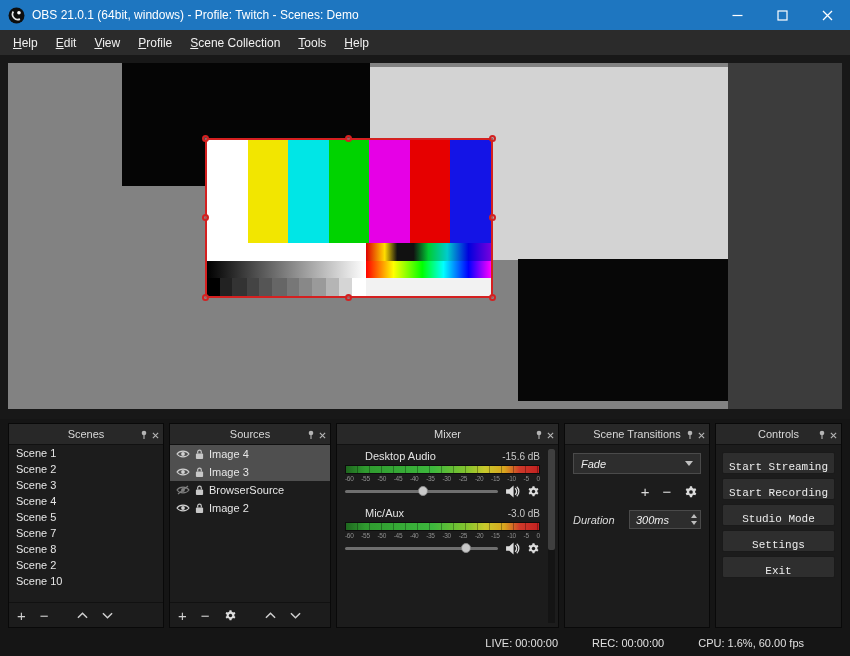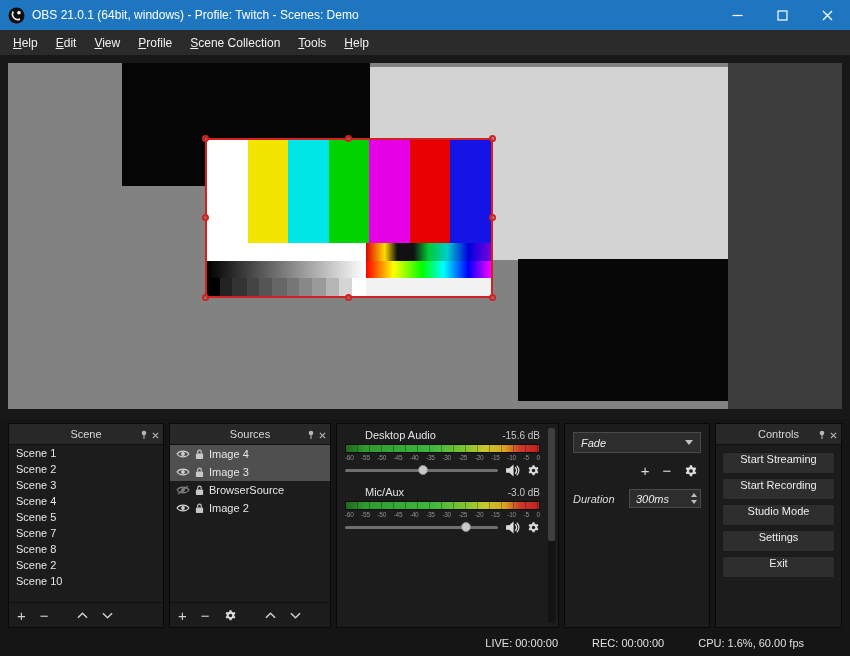--- a/index.html
+++ b/index.html
@@ -82,21 +82,21 @@
   .dropdown{height:21px;background:#2d2d2d;border:1px solid #4a4a4a;display:flex;align-items:center;padding:0 7px;color:#ededed;box-sizing:border-box;}
   .dd-arrow{margin-left:auto;width:0;height:0;border-left:4px solid transparent;border-right:4px solid transparent;border-top:5px solid #c0c0c0;}
   .trans-toolbar{display:flex;justify-content:flex-end;align-items:center;gap:13px;margin-top:10px;padding-right:3px;color:#dcdcdc;}
   .duration-row{display:flex;align-items:center;margin-top:11px;color:#dcdcdc;}
   .spinner{margin-left:auto;width:72px;height:19px;background:#2d2d2d;border:1px solid #4a4a4a;display:flex;align-items:center;padding-left:6px;color:#ededed;box-sizing:border-box;position:relative;}
   .spin-arrows{position:absolute;right:3px;top:0;bottom:0;display:flex;flex-direction:column;justify-content:center;gap:3px;}
   .tri-up{width:0;height:0;border-left:3.5px solid transparent;border-right:3.5px solid transparent;border-bottom:4px solid #bdbdbd;}
   .tri-dn{width:0;height:0;border-left:3.5px solid transparent;border-right:3.5px solid transparent;border-top:4px solid #bdbdbd;}
   
   .controls-body{flex:1;padding:7px 6px;box-sizing:border-box;display:flex;flex-direction:column;gap:4px;}
-  .ctl-btn{height:20px;min-height:20px;background:#2e2e2e;border:1px solid #1a1a1a;border-radius:2px;color:#ececec;font-size:11px;display:flex;align-items:flex-start;justify-content:center;}
+  .ctl-btn{height:20px;min-height:20px;background:#2e2e2e;border:1px solid #1a1a1a;border-radius:2px;color:#ececec;font-size:11px;display:flex;align-items:flex-end;justify-content:center;font-family:Liberation Mono, monospace;}
   
   .statusbar{height:26px;display:flex;align-items:center;justify-content:flex-end;padding-right:46px;box-sizing:border-box;font-size:11px;color:#e0e0e0;background:#151515;}
   .statusbar span{margin-left:34px;white-space:nowrap;}
 </style>
 </head>
 <body>
 
 <div class="titlebar">
   <span class="tb-logo">
     <svg viewBox="0 0 16 16" width="17" height="17">
@@ -189,21 +189,21 @@
       <div class="hnd h-bm"></div>
       <div class="hnd h-br"></div>
     </div>
   </div>
 </div>
 
 <div class="docks">
 
   <div class="panel p-scenes">
     <div class="panel-header">
-      <span class="panel-title">Scene</span>
+      <span class="panel-title">Scenes</span>
       <span class="panel-icons">
         <span><svg width="8" height="9" viewBox="0 0 8 9">
               <circle cx="4" cy="3" r="2.3" fill="currentColor"></circle>
               <line x1="4" y1="5" x2="4" y2="9" stroke="currentColor" stroke-width="1.1"></line>
             </svg></span>
         <span><svg width="7" height="7" viewBox="0 0 8 8">
               <path d="M1 1 L7 7 M7 1 L1 7" stroke="currentColor" stroke-width="1.3"></path>
             </svg></span>
       </span>
     </div>
@@ -345,20 +345,32 @@
         </span>
       <span class="chev">
           <svg width="11" height="7" viewBox="0 0 12 7">
             <polyline points="1,1 6,6 11,1" fill="none" stroke="currentColor" stroke-width="1.6"></polyline>
           </svg>
         </span>
     </div>
   </div>
 
   <div class="panel p-mixer">
+    <div class="panel-header">
+      <span class="panel-title">Mixer</span>
+      <span class="panel-icons">
+        <span><svg width="8" height="9" viewBox="0 0 8 9">
+              <circle cx="4" cy="3" r="2.3" fill="currentColor"></circle>
+              <line x1="4" y1="5" x2="4" y2="9" stroke="currentColor" stroke-width="1.1"></line>
+            </svg></span>
+        <span><svg width="7" height="7" viewBox="0 0 8 8">
+              <path d="M1 1 L7 7 M7 1 L1 7" stroke="currentColor" stroke-width="1.3"></path>
+            </svg></span>
+      </span>
+    </div>
     <div class="mixer-body">
 
       <div class="mix-ch">
         <div class="mix-head">
           <span class="mix-name">Desktop Audio</span>
           <span class="mix-level">-15.6 dB</span>
         </div>
         <div class="meter"></div>
         <div class="scale">
           <span>-60</span>
@@ -436,20 +448,32 @@
         </div>
       </div>
 
       <div class="mix-scrollbar">
         <div class="mix-scroll-thumb"></div>
       </div>
     </div>
   </div>
 
   <div class="panel p-trans">
+    <div class="panel-header">
+      <span class="panel-title">Scene Transitions</span>
+      <span class="panel-icons">
+        <span><svg width="8" height="9" viewBox="0 0 8 9">
+              <circle cx="4" cy="3" r="2.3" fill="currentColor"></circle>
+              <line x1="4" y1="5" x2="4" y2="9" stroke="currentColor" stroke-width="1.1"></line>
+            </svg></span>
+        <span><svg width="7" height="7" viewBox="0 0 8 8">
+              <path d="M1 1 L7 7 M7 1 L1 7" stroke="currentColor" stroke-width="1.3"></path>
+            </svg></span>
+      </span>
+    </div>
     <div class="trans-body">
       <div class="dropdown">
         <span>Fade</span>
         <span class="dd-arrow"></span>
       </div>
       <div class="trans-toolbar">
         <span class="tb-glyph">+</span>
         <span class="tb-glyph">−</span>
         <span class="icon14">
           <svg width="14" height="14" viewBox="0 0 16 16">

